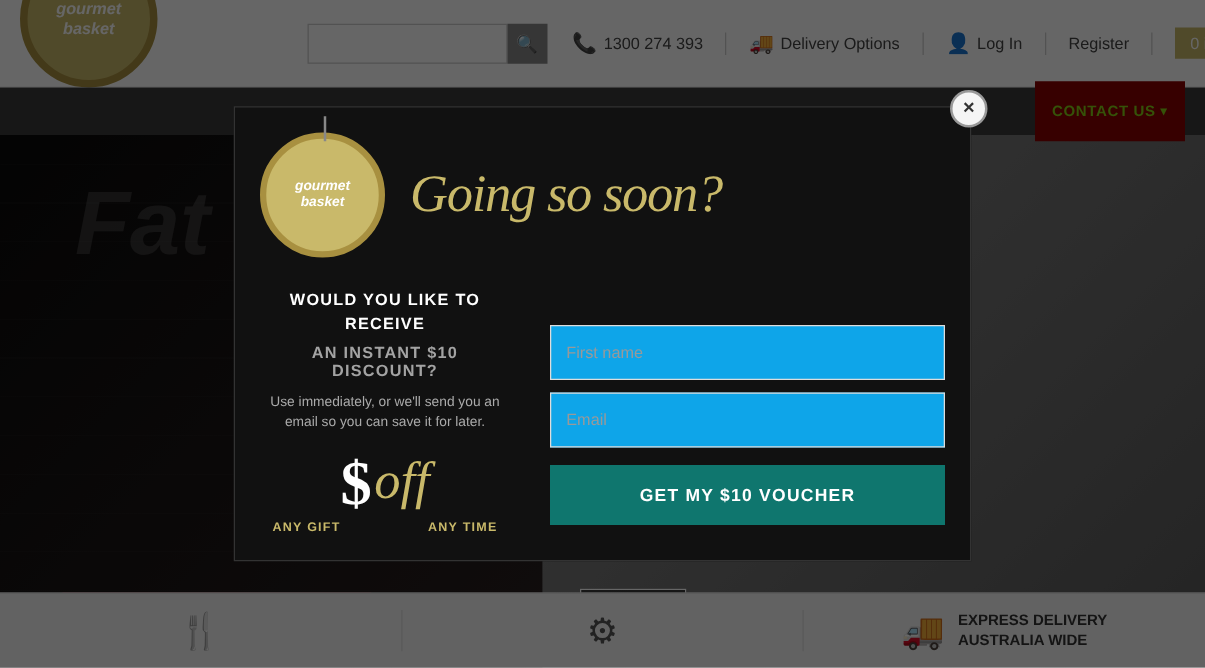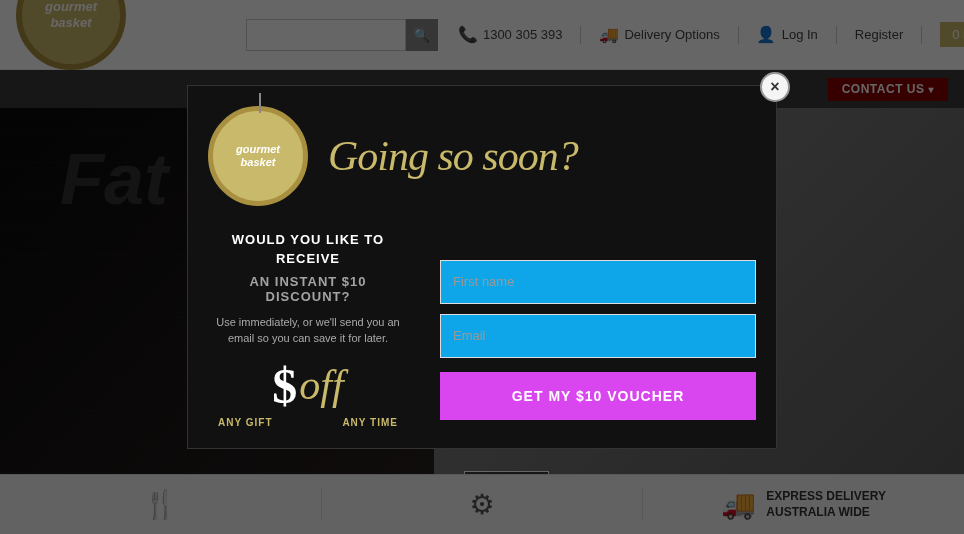--- a/index.html
+++ b/index.html
@@ -110,24 +110,24 @@
       height: 38px;
       background: #3a3a3a;
       display: flex;
       align-items: center;
       padding: 0 16px;
       gap: 0;
       position: relative;
       z-index: 1;
     }
     .nav-item {
-      color: #ffffff;
+      color: #84cc16;
       font-size: 12px;
       padding: 0 14px;
-      height: 23px;
+      height: 48px;
       display: flex;
       align-items: center;
       cursor: pointer;
       white-space: nowrap;
       text-transform: uppercase;
       letter-spacing: 0.5px;
     }
     .nav-item.contact-us {
       margin-left: auto;
       background: #8B0000;
@@ -414,21 +414,21 @@
       padding: 0 12px;
       font-size: 13px;
       color: #333;
       margin-bottom: 10px;
       outline: none;
     }
     .modal-input::placeholder { color: #999; }
     .modal-voucher-btn {
       width: 100%;
       height: 48px;
-      background: #d946ef;
+      background: #0f766e;
       border: none;
       color: #fff;
       font-size: 14px;
       font-weight: bold;
       letter-spacing: 1px;
       text-transform: uppercase;
       cursor: pointer;
       margin-top: 4px;
     }
   </style>
@@ -444,21 +444,21 @@
   </div>
 
   <div class="search-wrap">
     <input class="search-input" type="text" placeholder="" style="">
     <button class="search-btn">🔍</button>
   </div>
 
   <div class="header-actions">
     <div class="header-action-item">
       <span class="icon">📞</span>
-      <span>1300 305 393</span>
+      <span>1300 274 393</span>
     </div>
     <div class="divider-v"></div>
     <div class="header-action-item">
       <span class="icon">🚚</span>
       <span>Delivery Options</span>
     </div>
     <div class="divider-v"></div>
     <div class="header-action-item">
       <span class="icon">👤</span>
       <span>Log In</span>

